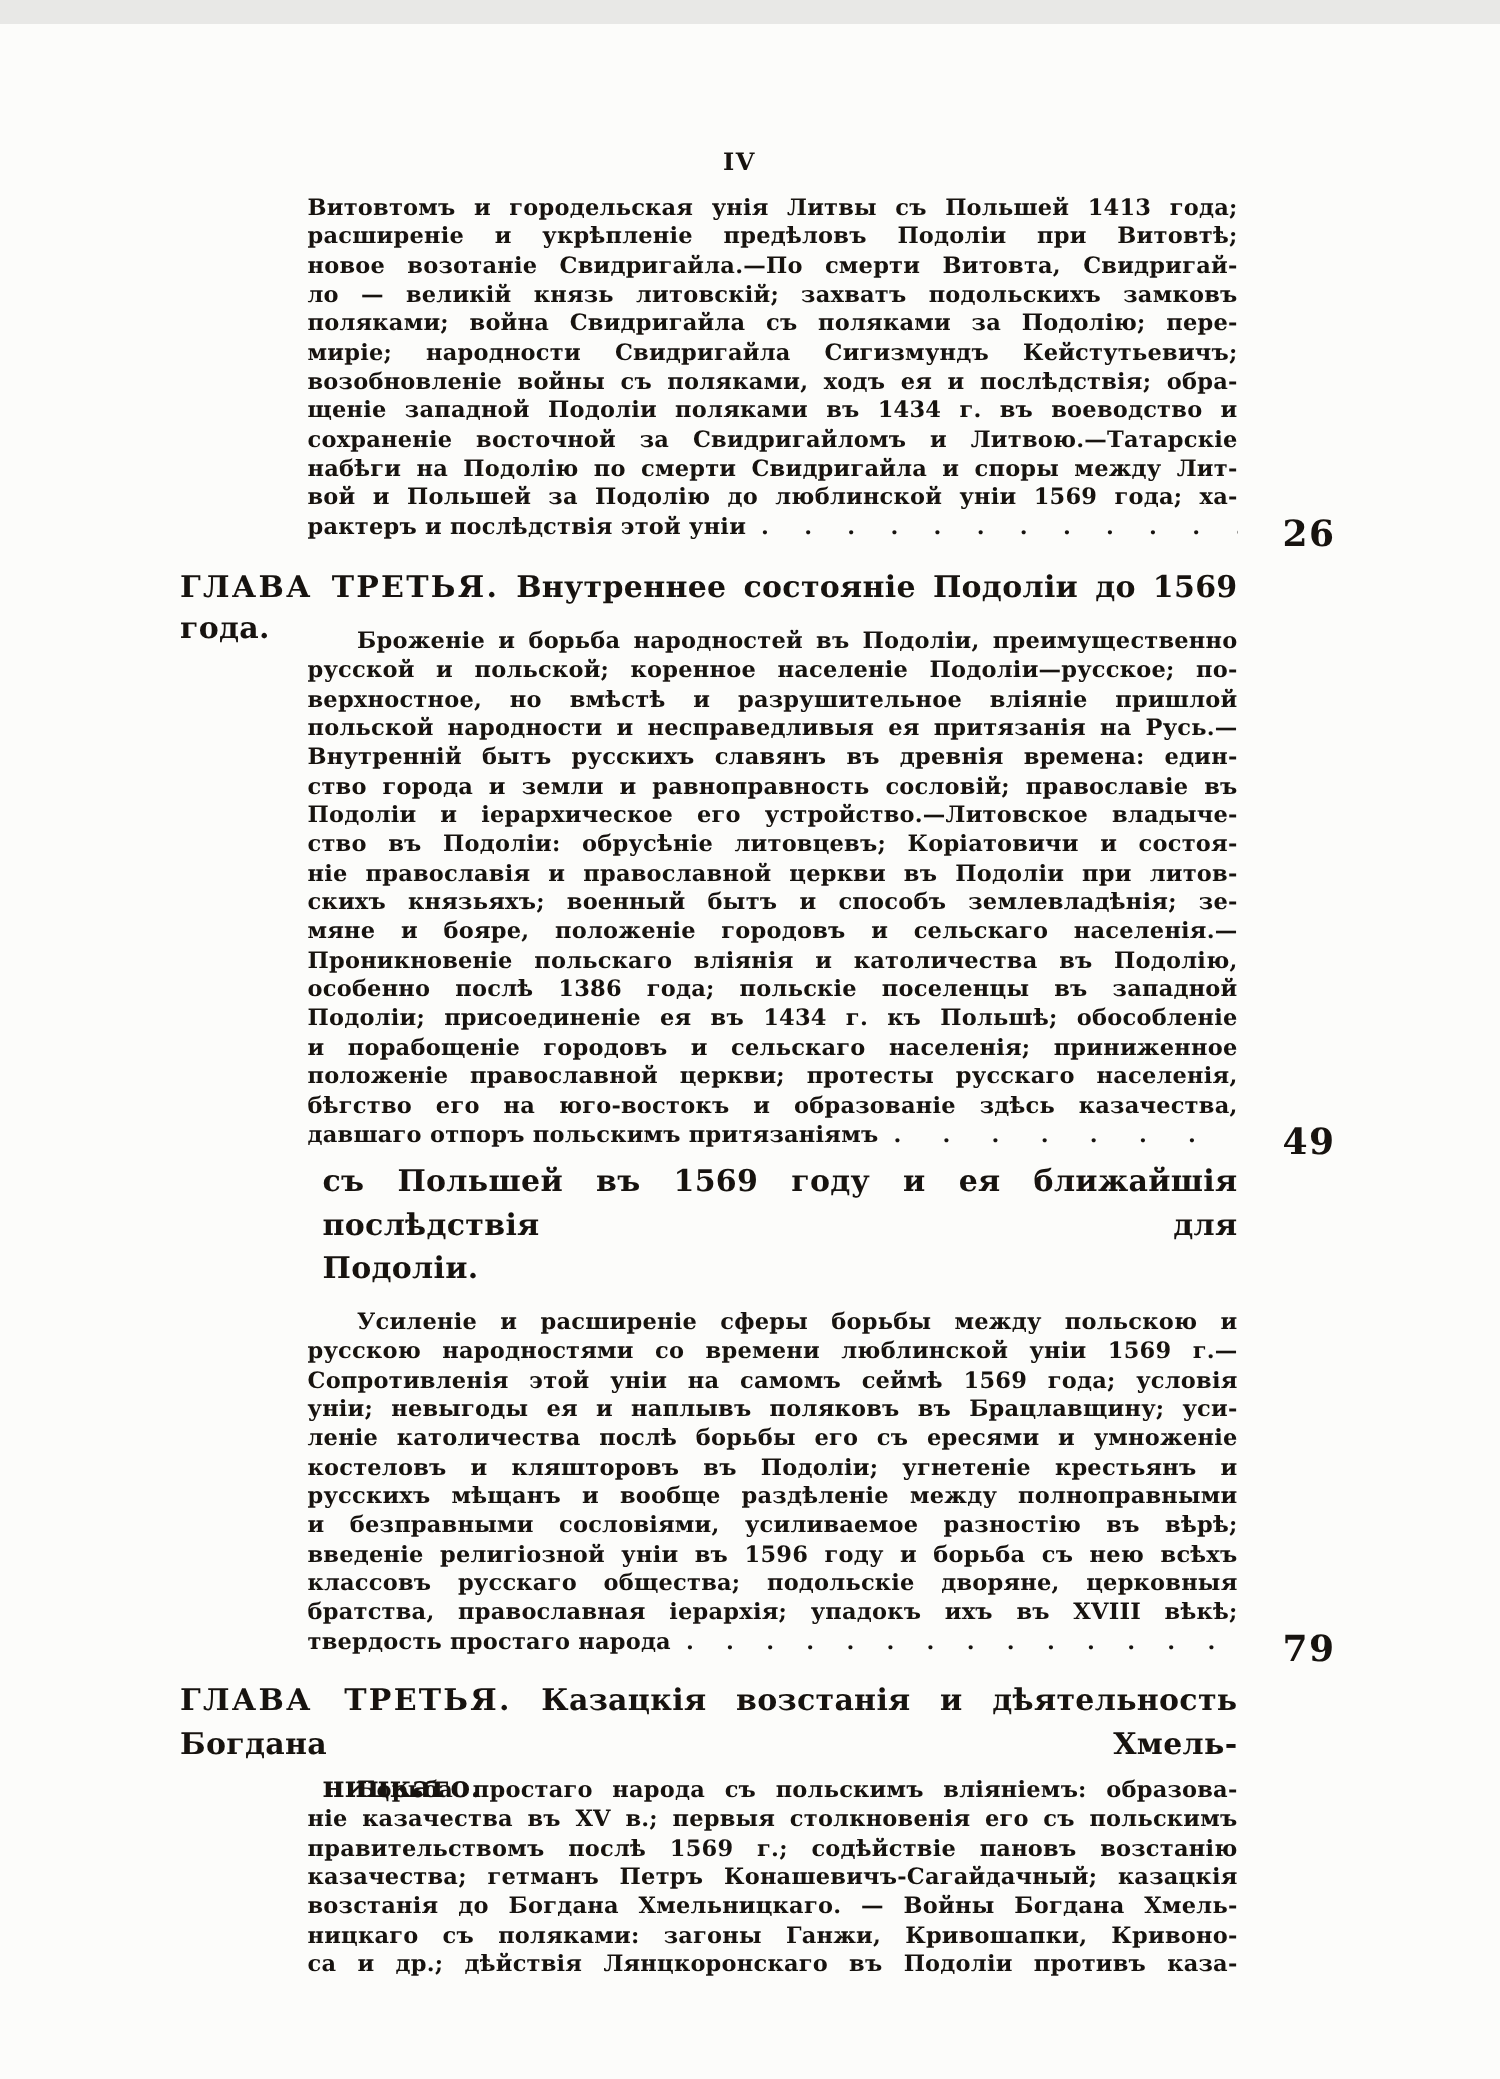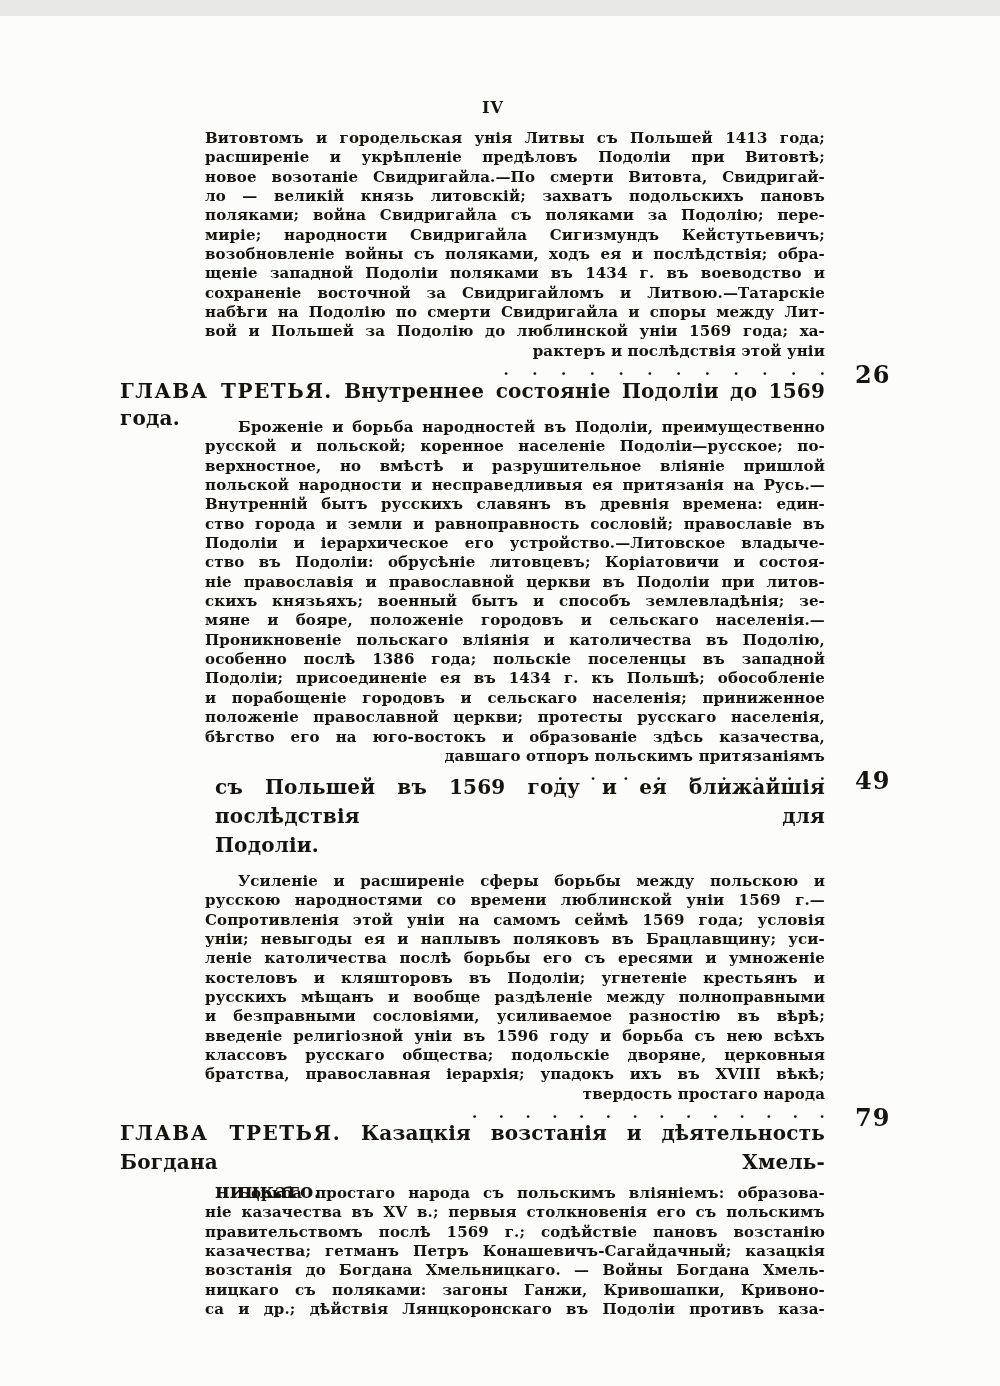--- a/index.html
+++ b/index.html
@@ -12,21 +12,21 @@
     position:absolute;top:82px;left:0;width:986px;text-align:center;
     font-size:16px;font-weight:bold;letter-spacing:1px;
   }
   .content{position:absolute;left:120px;top:0;width:705px;}
   .para{
     position:absolute;left:85px;width:620px;
     font-size:15px;font-weight:bold;line-height:19.35px;letter-spacing:.15px;
   }
   .line{text-align:justify;text-align-last:justify;}
   .line.first{text-indent:33px;}
-  .line.last{display:flex;text-align-last:auto;align-items:flex-end;flex-direction:column;}
+  .line.last{display:flex;text-align-last:auto;align-items:center;}
   .tail{white-space:pre;}
   .dots{flex:1 1 auto;overflow:hidden;white-space:nowrap;margin-left:10px;}
   .dots-a{word-spacing:18px;}
   .dots-b{word-spacing:22px;}
   .dots-c{word-spacing:16px;}
   .pageref{
     position:absolute;left:calc(100% + 30px);bottom:-7px;
     font-size:24px;font-weight:bold;letter-spacing:1px;line-height:1;
   }
   .heading{
@@ -52,21 +52,21 @@
 <div class="page">
 
   <div class="roman">IV</div>
 
   <div class="content">
 
     <div class="para p1">
       <div class="line">Витовтомъ и городельская унія Литвы съ Польшей 1413 года;</div>
       <div class="line">расширеніе и укрѣпленіе предѣловъ Подоліи при Витовтѣ;</div>
       <div class="line">новое возотаніе Свидригайла.—По смерти Витовта, Свидригай-</div>
-      <div class="line">ло — великій князь литовскій; захватъ подольскихъ пановъ</div>
+      <div class="line">ло — великій князь литовскій; захватъ подольскихъ замковъ</div>
       <div class="line">поляками; война Свидригайла съ поляками за Подолію; пере-</div>
       <div class="line">миріе; народности Свидригайла Сигизмундъ Кейстутьевичъ;</div>
       <div class="line">возобновленіе войны съ поляками, ходъ ея и послѣдствія; обра-</div>
       <div class="line">щеніе западной Подоліи поляками въ 1434 г. въ воеводство и</div>
       <div class="line">сохраненіе восточной за Свидригайломъ и Литвою.—Татарскіе</div>
       <div class="line">набѣги на Подолію по смерти Свидригайла и споры между Лит-</div>
       <div class="line">вой и Польшей за Подолію до люблинской уніи 1569 года; ха-</div>
       <div class="line last">
         <span class="tail">рактеръ и послѣдствія этой уніи</span>
         <span class="dots dots-a">. . . . . . . . . . . .</span>

